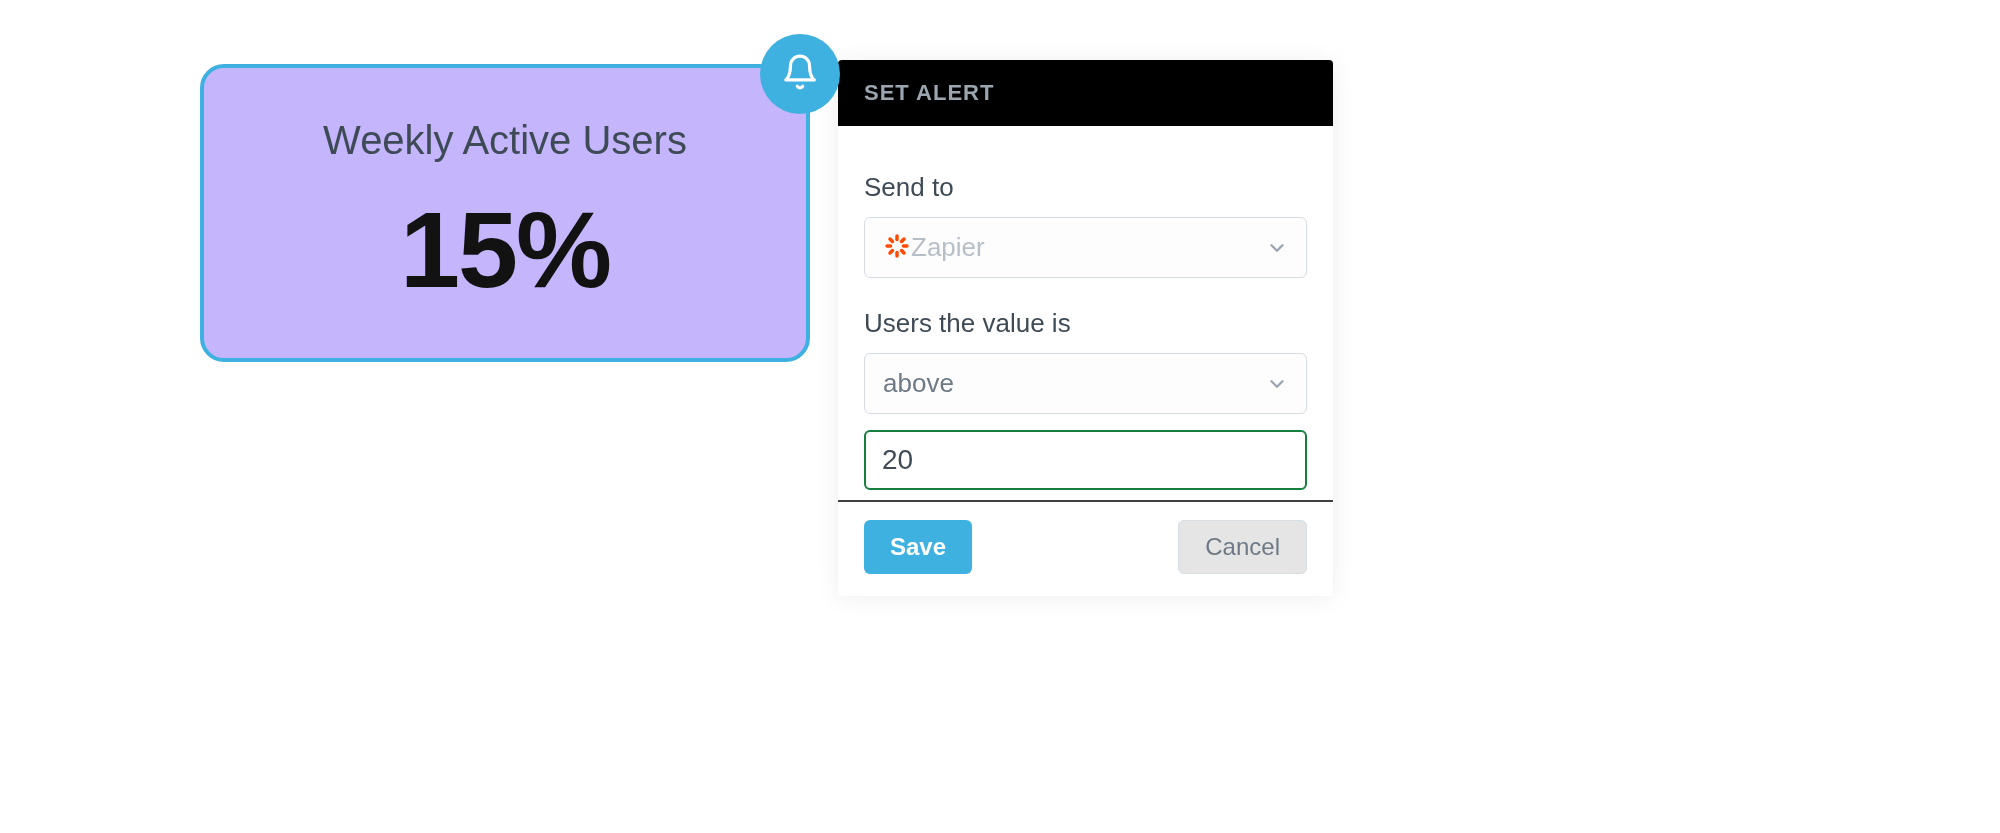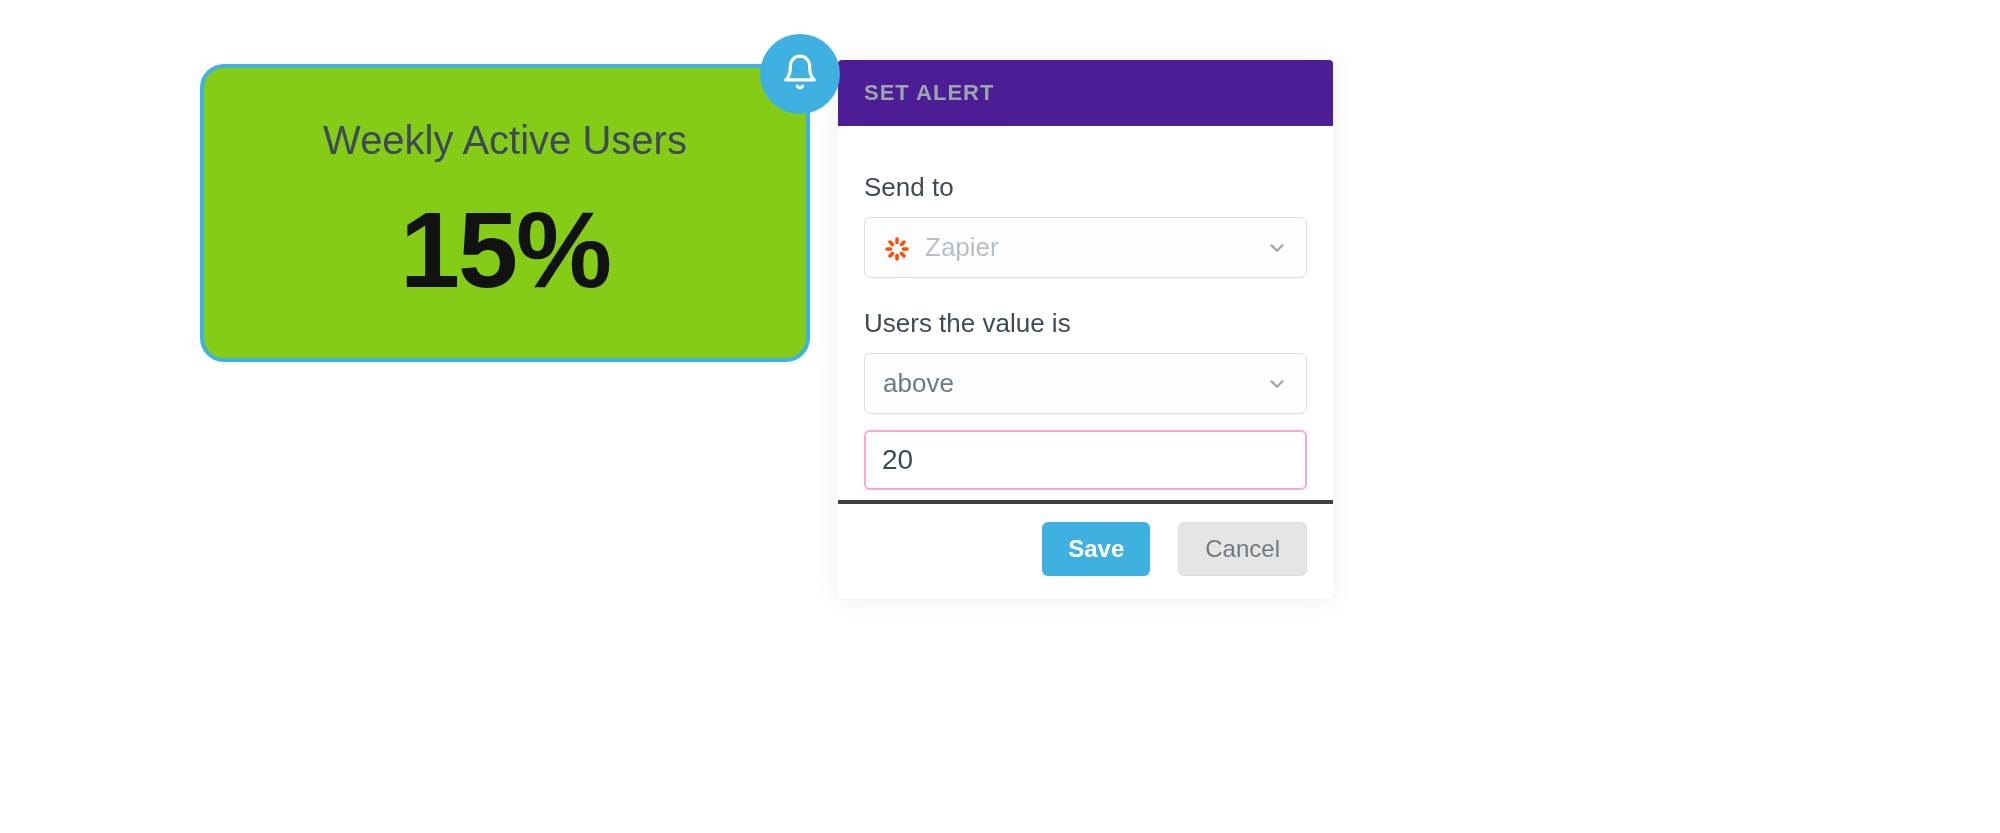--- a/index.html
+++ b/index.html
@@ -22,21 +22,21 @@
       gap: 28px;
     }
     .metric-card {
       position: relative;
       margin-top: 24px;
       margin-left: 160px;
       width: 610px;
       height: 298px;
       border: 4px solid #3fb1e0;
       border-radius: 24px;
-      background: #84cc16;
+      background: #c4b5fd;
       display: flex;
       flex-direction: column;
       align-items: center;
       padding-top: 50px;
     }
     .metric-title {
       font-size: 40px;
       font-weight: 400;
       color: #3e4b57;
       text-align: center;
@@ -68,21 +68,21 @@
     }
     .alert-panel {
       width: 495px;
       background: #ffffff;
       border-radius: 4px;
       box-shadow: 0 2px 24px rgba(0,0,0,0.07);
       overflow: hidden;
       margin-top: 20px;
     }
     .alert-header {
-      background: #4c1d95;
+      background: #000000;
       padding: 20px 26px;
       font-size: 22px;
       font-weight: 700;
       color: #9aa5af;
       letter-spacing: 1px;
     }
     .alert-body {
       padding: 26px 26px 10px 26px;
       margin-top: 20px;
     }
@@ -101,22 +101,21 @@
       justify-content: space-between;
       cursor: pointer;
       margin-bottom: 30px;
       background: #fdfdfd;
     }
     .select-box.tight {
       margin-bottom: 16px;
     }
     .select-left {
       display: flex;
-      align-items: flex-end;
-      gap: 14px;
+      align-items: flex-start;
     }
     .zapier-icon {
       width: 28px;
       height: 28px;
       flex-shrink: 0;
     }
     .select-text-muted {
       font-size: 26px;
       color: #b6bfc7;
     }
@@ -127,34 +126,34 @@
     .chevron {
       color: #9aa5af;
       display: flex;
       align-items: center;
     }
     .chevron svg {
       width: 22px;
       height: 22px;
     }
     .value-input {
-      border: 2px solid #f9a8d4;
+      border: 2px solid #15803d;
       border-radius: 6px;
       padding: 12px 16px;
       font-size: 28px;
       color: #3e4b57;
       width: 100%;
       outline: none;
       font-family: inherit;
     }
     .alert-footer {
-      border-top: 4px solid #404040;
+      border-top: 2px solid #404040;
       padding: 18px 26px 22px 26px;
       display: flex;
-      justify-content: flex-end;
+      justify-content: space-between;
       gap: 28px;
     }
     .btn {
       border-radius: 6px;
       padding: 12px 26px;
       font-size: 24px;
       font-weight: 600;
       cursor: pointer;
       border: none;
       font-family: inherit;

